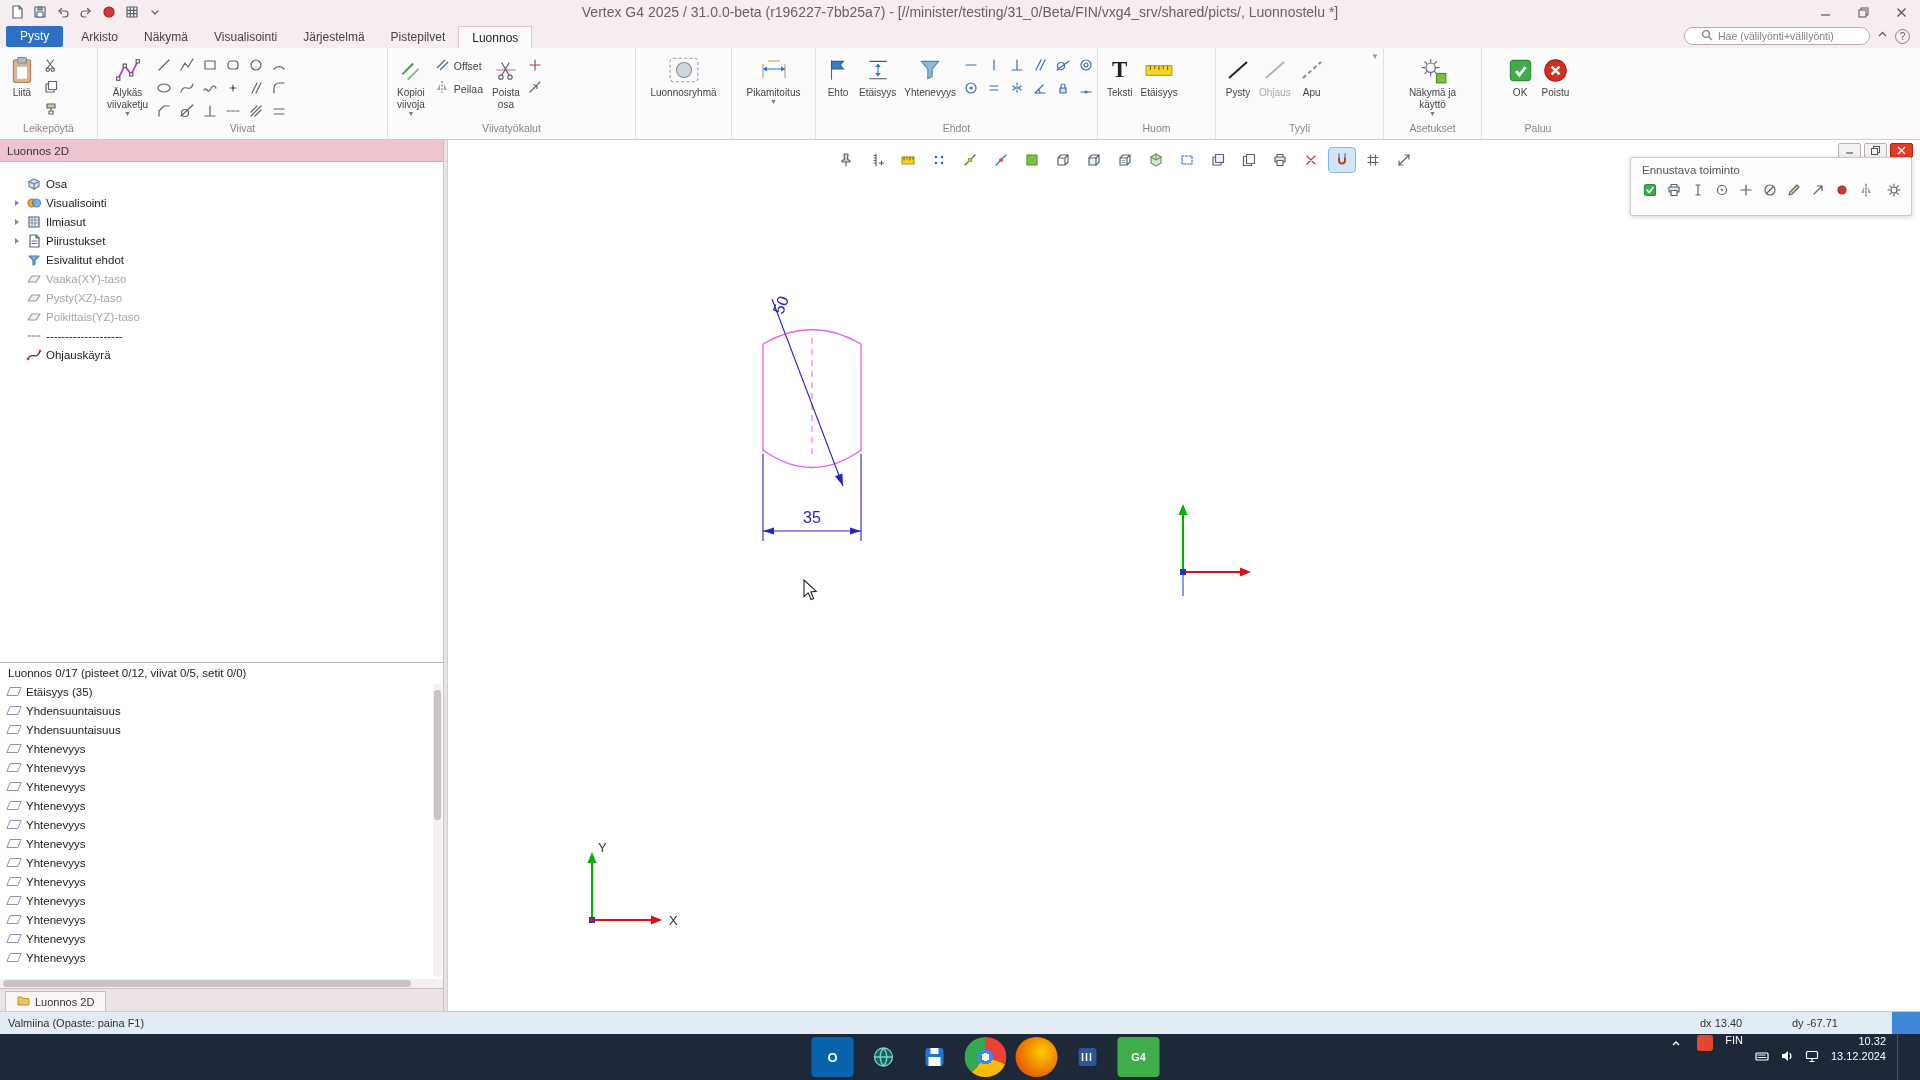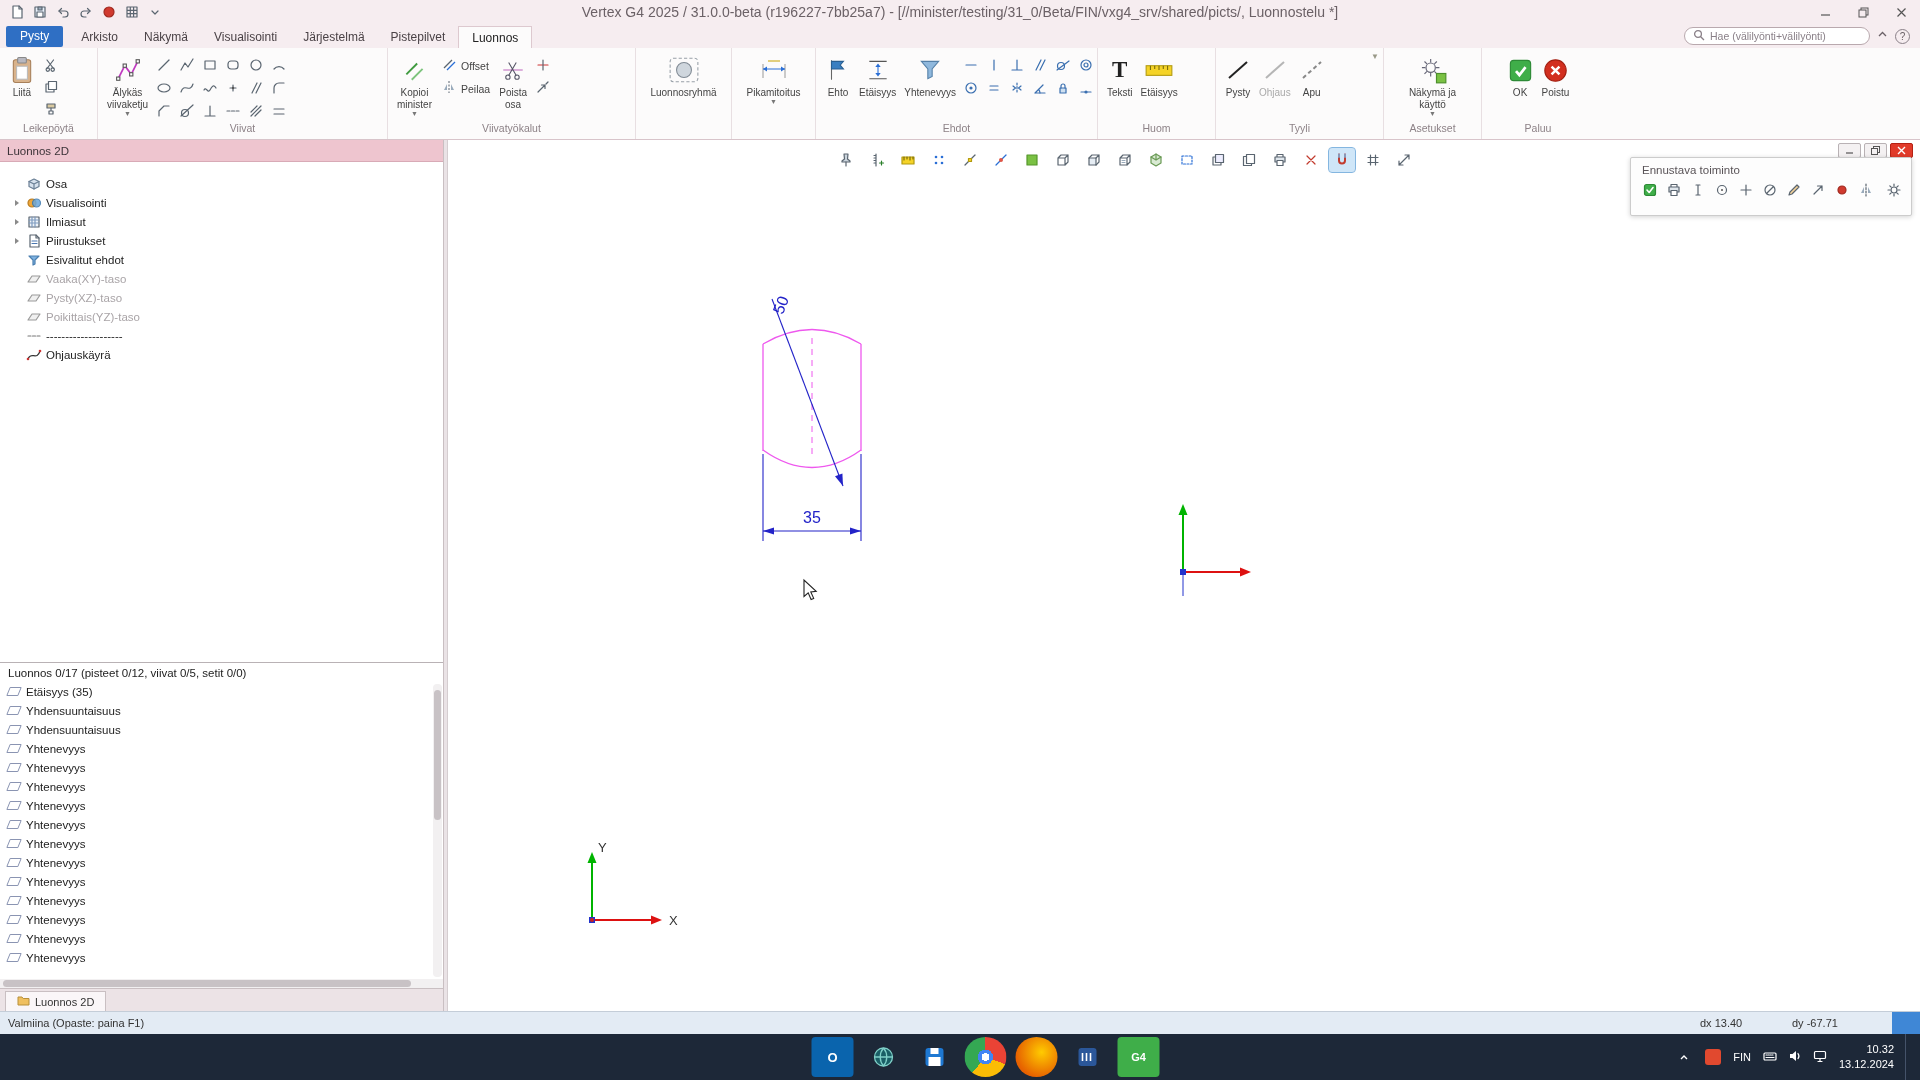--- a/index.html
+++ b/index.html
@@ -14,21 +14,21 @@
 .winctl{margin-left:auto;display:flex;z-index:2}
 .winctl span{width:38px;height:24px;display:flex;align-items:center;justify-content:center}
 
 
 .menubar{position:absolute;top:24px;left:0;right:0;height:24px;background:#f6edf0;display:flex;align-items:flex-end}
 .file-btn{background:#2f6fc4;color:#fff;padding:0 14px;font-size:12px;height:21px;line-height:21px;margin:0 5px 1px 6px;border-radius:2px}
 #mtabs{display:flex;align-items:center}
 .mtab{padding:0 13px;font-size:12px;color:#4a4246;height:22px;line-height:22px}
 .mtab.active{background:#fcfbfb;border:1px solid #ddc9cf;border-bottom:none;color:#222}
 .searchwrap{margin-left:auto;display:flex;align-items:center;gap:7px;padding:0 10px 3px 0}
-.searchbox{width:186px;height:18px;border:1px solid #b9a9ae;border-radius:9px;background:#fff;display:flex;align-items:center;padding:0 8px;gap:5px}
+.searchbox{width:186px;height:18px;border:1px solid #b9a9ae;border-radius:9px;background:#fff;display:flex;align-items:center;padding:0 16px;gap:5px}
 .searchbox .ph{font-size:10.5px;color:#8a8088;white-space:nowrap}
 .helpc{width:15px;height:15px;border-radius:50%;border:1px solid #8a8088;color:#6a6066;font-size:10px;display:flex;align-items:center;justify-content:center}
 
 
 .ribbon{position:absolute;top:48px;left:0;right:0;height:92px;background:#fcfbfb;border-bottom:1px solid #d8c4ca;display:flex}
 .rgroup{position:relative;height:100%;border-right:1px solid #e8dfe2;display:flex;flex-direction:column;flex:none}
 .rgroup .content{flex:1;display:flex;align-items:flex-start;padding:5px 6px 0;gap:2px}
 .rgroup .glabel{text-align:center;font-size:10.5px;color:#8d8287;padding-bottom:3px;height:17px}
 .bigbtn{display:flex;flex-direction:column;align-items:center;padding:1px 3px;border-radius:3px}
 .bigbtn .bicon{height:32px;display:flex;align-items:center;justify-content:center}
@@ -85,21 +85,21 @@
 .statusbar{position:absolute;left:0;right:0;bottom:46px;height:23px;background:#e3ebf4;border-top:1px solid #c4cdd8;display:flex;align-items:center;font-size:11px;color:#333}
 .sb-msg{padding-left:8px}
 .sb-right{margin-left:auto;display:flex;align-items:center;height:100%}
 .sb-dx{width:92px}.sb-dy{width:92px}
 .sb-blue{width:28px;height:100%;background:#3f87d6;margin-left:8px}
 
 
 .taskbar{position:absolute;left:0;right:0;bottom:0;height:46px;background:#1d2838}
 #tapps{position:absolute;left:50%;top:0;height:100%;transform:translateX(-50%);display:flex;align-items:center;gap:9px}
 #tapps span{width:42px;height:40px;display:flex;align-items:center;justify-content:center}
-.tray{position:absolute;right:0;top:0;height:100%;display:flex;align-items:center;gap:11px;padding-right:10px;color:#eee}
+.tray{position:absolute;right:0;top:0;height:100%;display:flex;gap:11px;padding-right:18px;color:#eee}
 .tray .tico{width:18px;height:18px;display:flex;align-items:center;justify-content:center}
 .lang{font-size:11px;color:#fff}
 .clock{text-align:right;font-size:11px;line-height:1.35;color:#fff}
 .edgestrip{width:5px;height:100%;border-left:1px solid #45536a}
 .winlogo{display:grid;grid-template-columns:8px 8px;grid-template-rows:8px 8px;gap:2px}
 .winlogo i{background:#2ea3e8}
 .appsq{width:24px;height:24px;border-radius:4px;color:#fff;font-weight:bold;font-size:13px;display:flex;align-items:center;justify-content:center}
 .ol{background:#0a64ad}
 .chromeball{width:23px;height:23px;border-radius:50%;background:radial-gradient(circle at 50% 50%,#fff 0 4px,#4285f4 4px 7.5px,transparent 7.5px),conic-gradient(#ea4335 0 110deg,#fbbc05 110deg 220deg,#34a853 220deg 360deg)}
 .ffx{width:23px;height:23px;border-radius:50%;background:radial-gradient(circle at 62% 38%,#ffcb00,#e66000 72%)}
@@ -354,21 +354,21 @@
   <div class="rgroup" style="width:248px">
     <div class="content">
       <div class="bigbtn">
         <div class="bicon">
             <svg width="26" height="26" viewBox="0 0 24 24" fill="none">
               <path d="M4 16L14 6" stroke="#3f9a3f" stroke-width="1.7"></path>
               <path d="M9 21L19 11" stroke="#7cc47c" stroke-width="1.7"></path>
             </svg>
           </div>
         <div class="blabel">Kopioi
-minister</div>
+viivoja</div>
         <div class="dd">▼</div>
       </div>
       <div class="smallcol">
         <div class="smallbtn">
           <span><svg width="16" height="16" viewBox="0 0 16 16" fill="none" stroke="#5a6570" stroke-width="1.2">
                 <path d="M3 12L11 4"></path>
                 <path d="M6 14l8-8" stroke="#2a6fd6"></path>
               </svg></span>
           <span class="slabel">Offset</span>
         </div>

